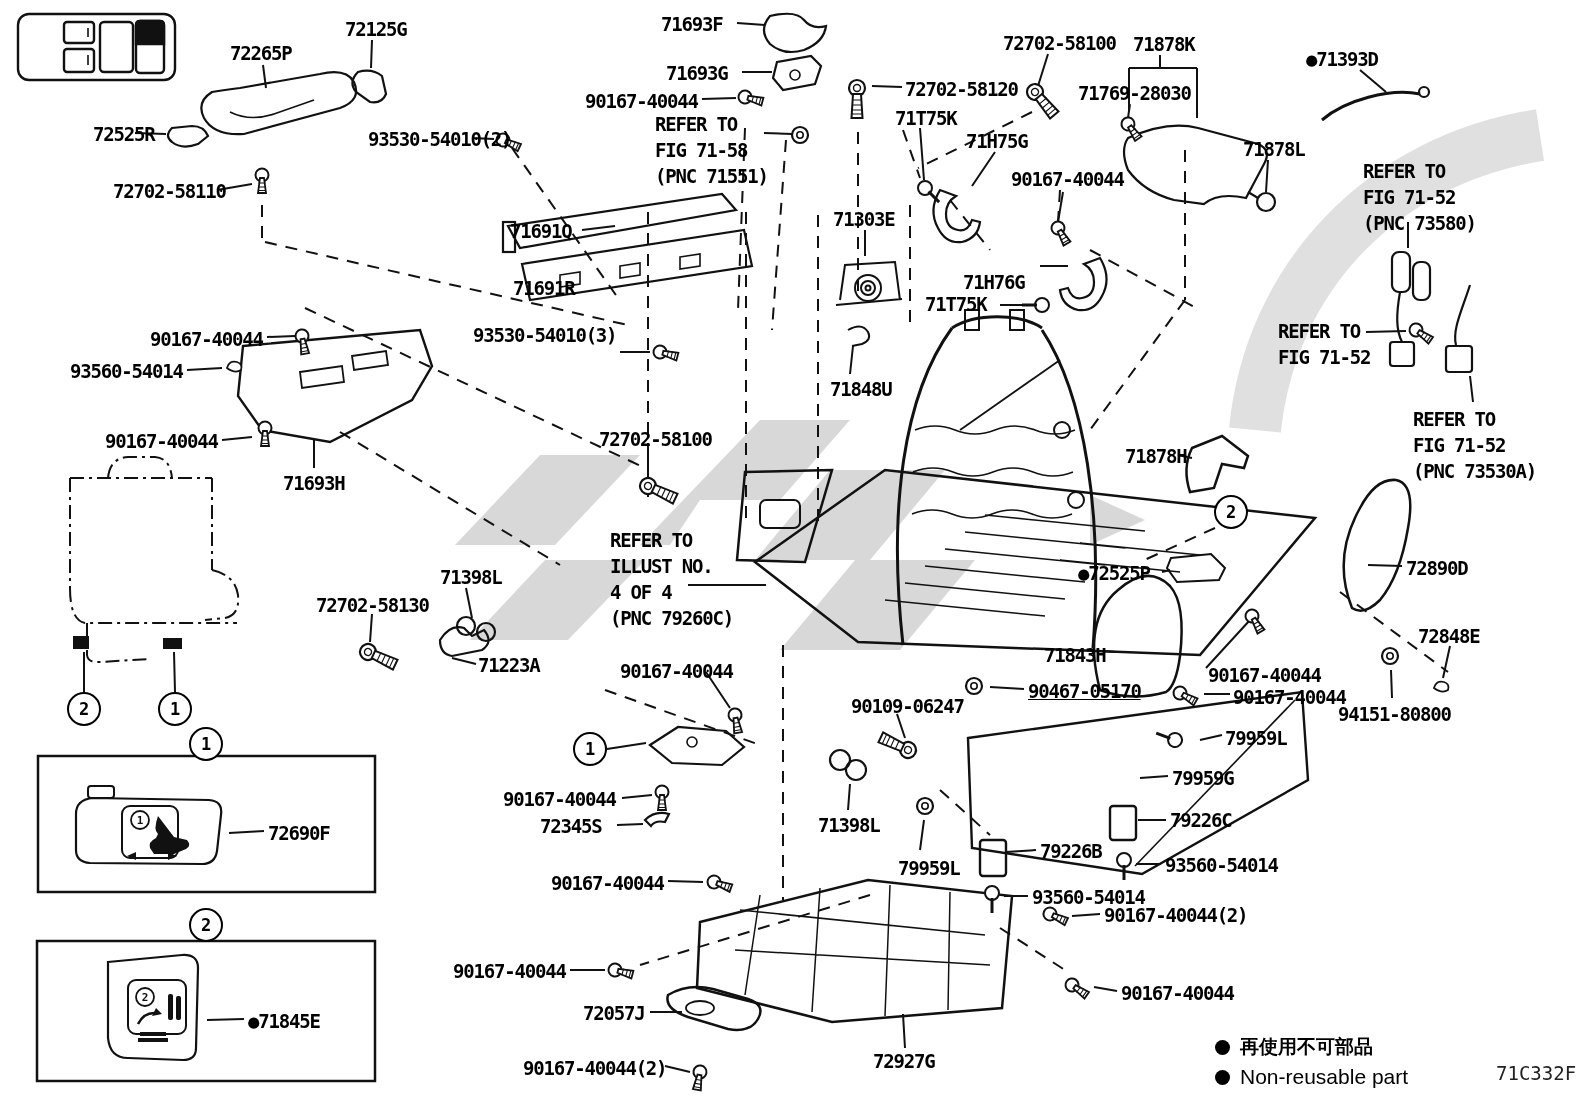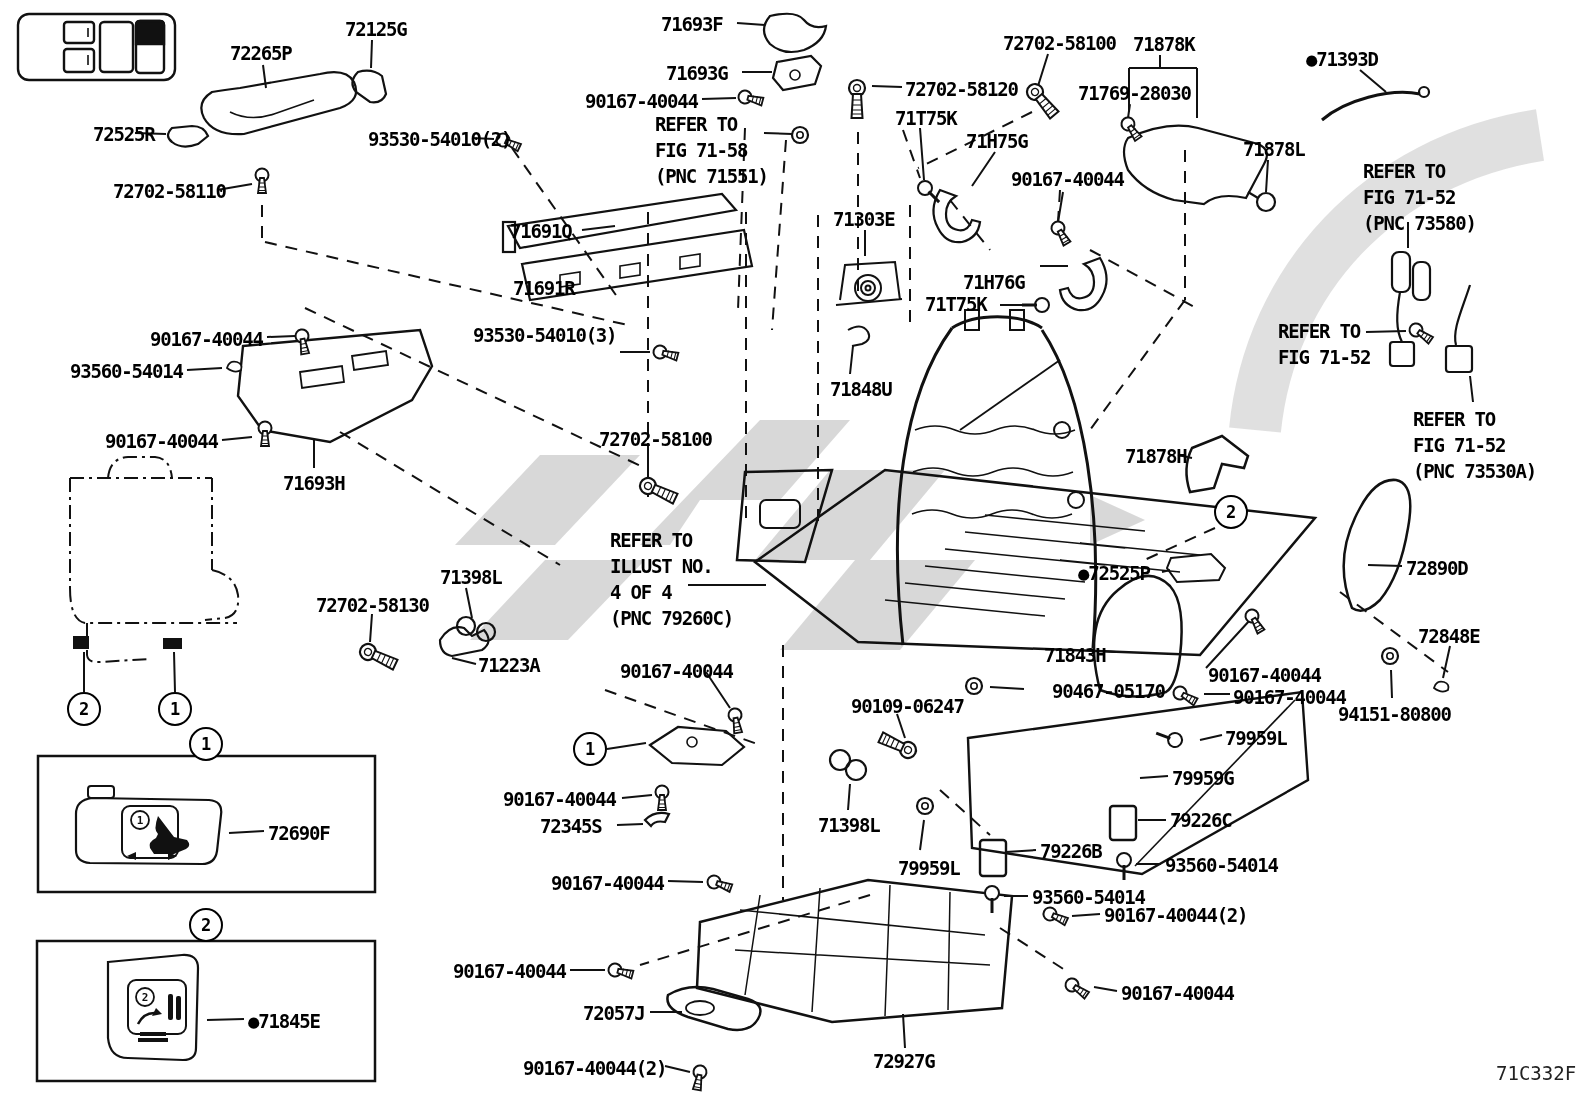--- a/index.html
+++ b/index.html
@@ -331,21 +331,21 @@
 ILLUST NO.
 4 OF 4
 (PNC 79260C)</div>
       <div class="plabel" style="left: 316px; top: 592px;">72702-58130</div>
       <div class="plabel" style="left: 478px; top: 652px;">71223A</div>
       <div class="plabel" style="left: 1044px; top: 642px;">71843H</div>
       <div class="plabel" style="left: 1418px; top: 623px;">72848E</div>
       <div class="plabel" style="left: 620px; top: 658px;">90167-40044</div>
       <div class="plabel" style="left: 1208px; top: 662px;">90167-40044</div>
       <div class="plabel" style="left: 1233px; top: 684px;">90167-40044</div>
-      <div class="plabel" style="left: 1052px; top: 678px;">90467-05170</div>
+      <div class="plabel" style="left: 1028px; top: 678px; text-decoration: underline;">90467-05170</div>
       <div class="plabel" style="left: 1338px; top: 701px;">94151-80800</div>
       <div class="plabel" style="left: 851px; top: 693px;">90109-06247</div>
       <div class="plabel" style="left: 1225px; top: 725px;">79959L</div>
       <div class="plabel" style="left: 1172px; top: 765px;">79959G</div>
       <div class="plabel" style="left: 503px; top: 786px;">90167-40044</div>
       <div class="plabel" style="left: 540px; top: 813px;">72345S</div>
       <div class="plabel" style="left: 818px; top: 812px;">71398L</div>
       <div class="plabel" style="left: 1170px; top: 807px;">79226C</div>
       <div class="plabel" style="left: 1040px; top: 838px;">79226B</div>
       <div class="plabel" style="left: 1165px; top: 852px;">93560-54014</div>
@@ -363,16 +363,26 @@
     </div>
 <div id="callout-layer">
       <div class="callout" style="left: 84px; top: 709px;">2</div>
       <div class="callout" style="left: 175px; top: 709px;">1</div>
       <div class="callout" style="left: 206px; top: 744px;">1</div>
       <div class="callout" style="left: 206px; top: 925px;">2</div>
       <div class="callout" style="left: 590px; top: 749px;">1</div>
       <div class="callout" style="left: 1231px; top: 512px;">2</div>
     </div>
 
+<div class="legend">
+  <div class="legend-row">
+    <span class="legend-dot"></span>
+    <span class="legend-jp">再使用不可部品</span>
+  </div>
+  <div class="legend-row">
+    <span class="legend-dot"></span>
+    <span class="legend-en">Non-reusable part</span>
+  </div>
+</div>
 
 <div class="corner-code">71C332F</div>
 
 </div>
 
 </body></html>

